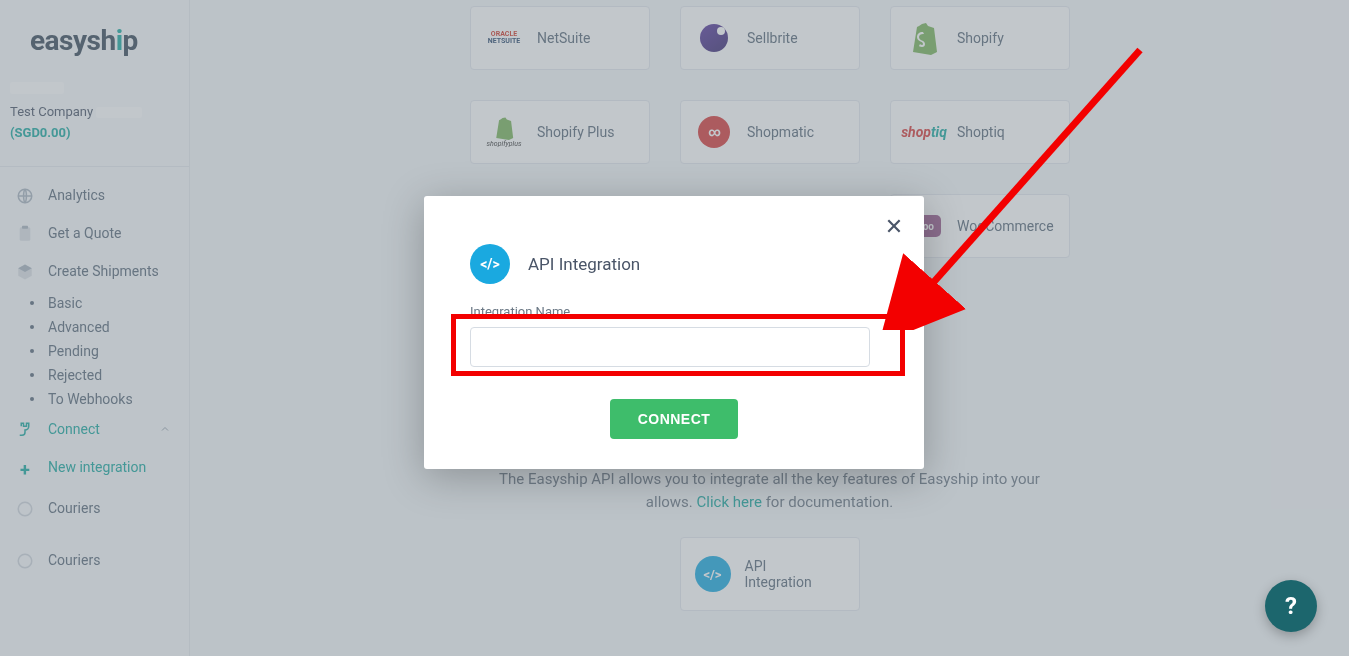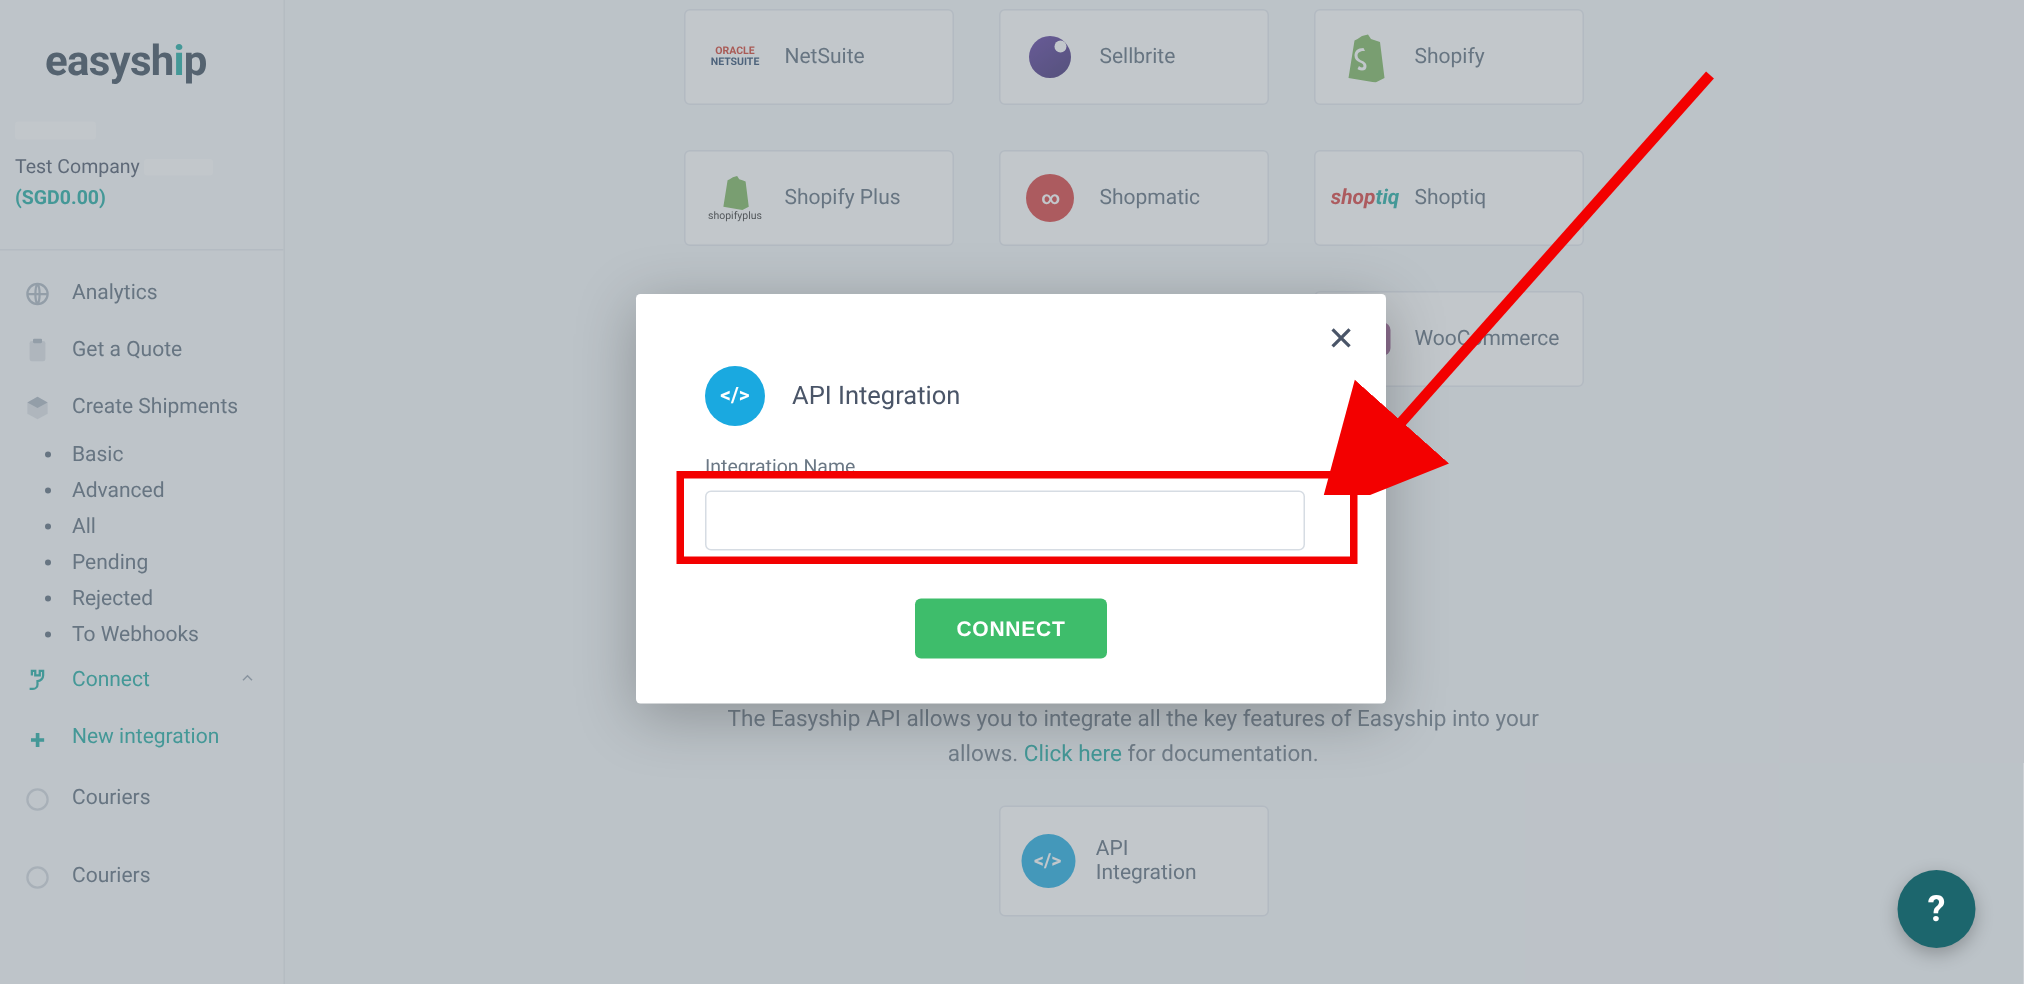--- a/index.html
+++ b/index.html
@@ -109,21 +109,21 @@
     font-weight:700;
     font-size:18px;
     width:18px;
     display:inline-block;
     text-align:center;
   }
 
   
   .main {
     position:absolute;
-    left:176px; top:0;
+    left:190px; top:0;
     width:1159px;
     height:524px;
   }
   .cards-row {
     display:flex;
     gap:30px;
     margin-left:280px;
   }
   .cards-row.row1 { margin-top:6px; }
   .cards-row.row2 { margin-top:30px; }
@@ -348,23 +348,20 @@
       <span>Create Shipments</span>
     </div>
     <div class="nav-item sub">
         <span>Basic</span>
       </div>
     <div class="nav-item sub">
         <span>Advanced</span>
       </div>
 
     <div class="nav-item sub">
-        <span>All</span>
-      </div>
-    <div class="nav-item sub">
         <span>Pending</span>
       </div>
     <div class="nav-item sub">
         <span>Rejected</span>
       </div>
     <div class="nav-item sub">
         <span>To Webhooks</span>
       </div>
 
     <div class="nav-item active" style="position:relative;">
@@ -431,21 +428,21 @@
       <span>Shopify</span>
     </div>
   </div>
 
   <div class="cards-row row2">
     <div class="card">
       <div class="card-logo lg-shopifyplus" style="flex-direction:column;">
         <svg width="22" height="24" viewBox="0 0 30 34">
             <path fill="#7ab55c" d="M22 6l-3-1-2-3-4 1-3 2-2 1-4 25 18 3 6-3-3-24-3-1z"></path>
           </svg>
-        <span style="font-size:7px;color:#333;">shopifyplus</span>
+        <span style="font-size:7px;color:#333;font-style:italic;">shopifyplus</span>
       </div>
       <span>Shopify Plus</span>
     </div>
     <div class="card">
       <div class="card-logo">
           <div class="lg-shopmatic">∞</div>
         </div>
       <span>Shopmatic</span>
     </div>
     <div class="card">

